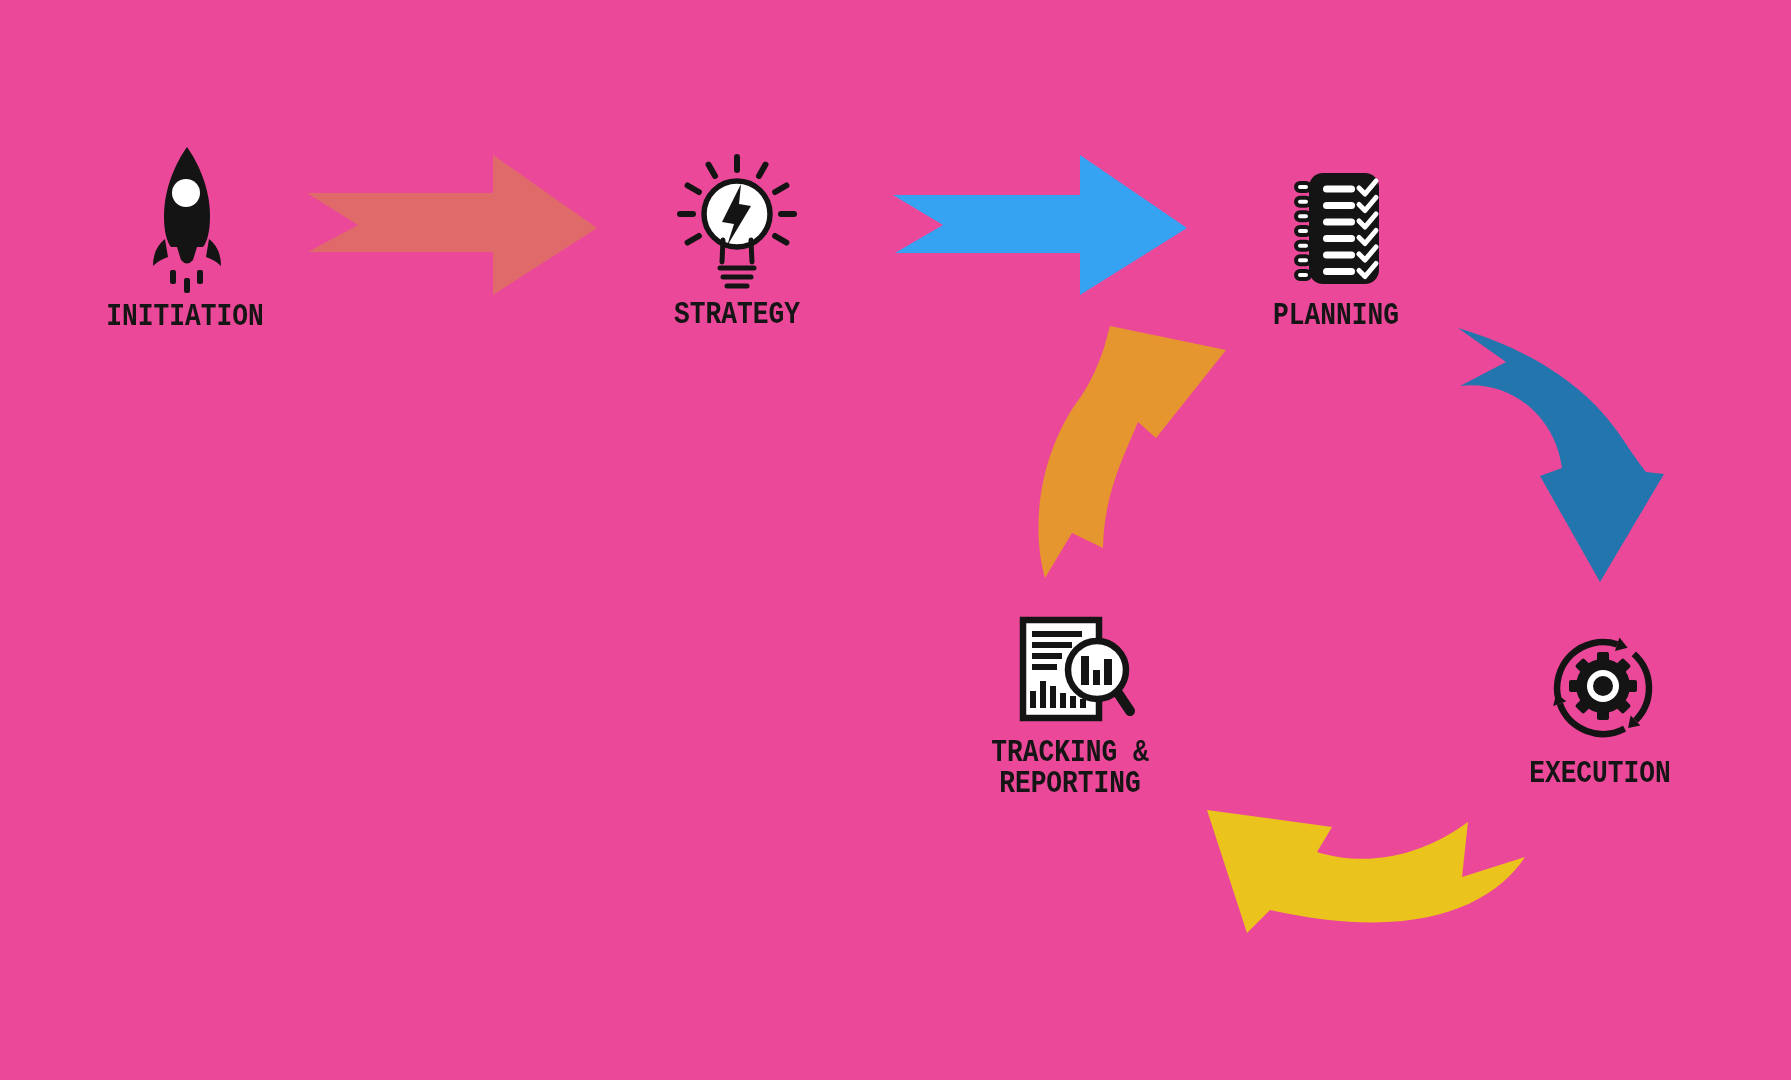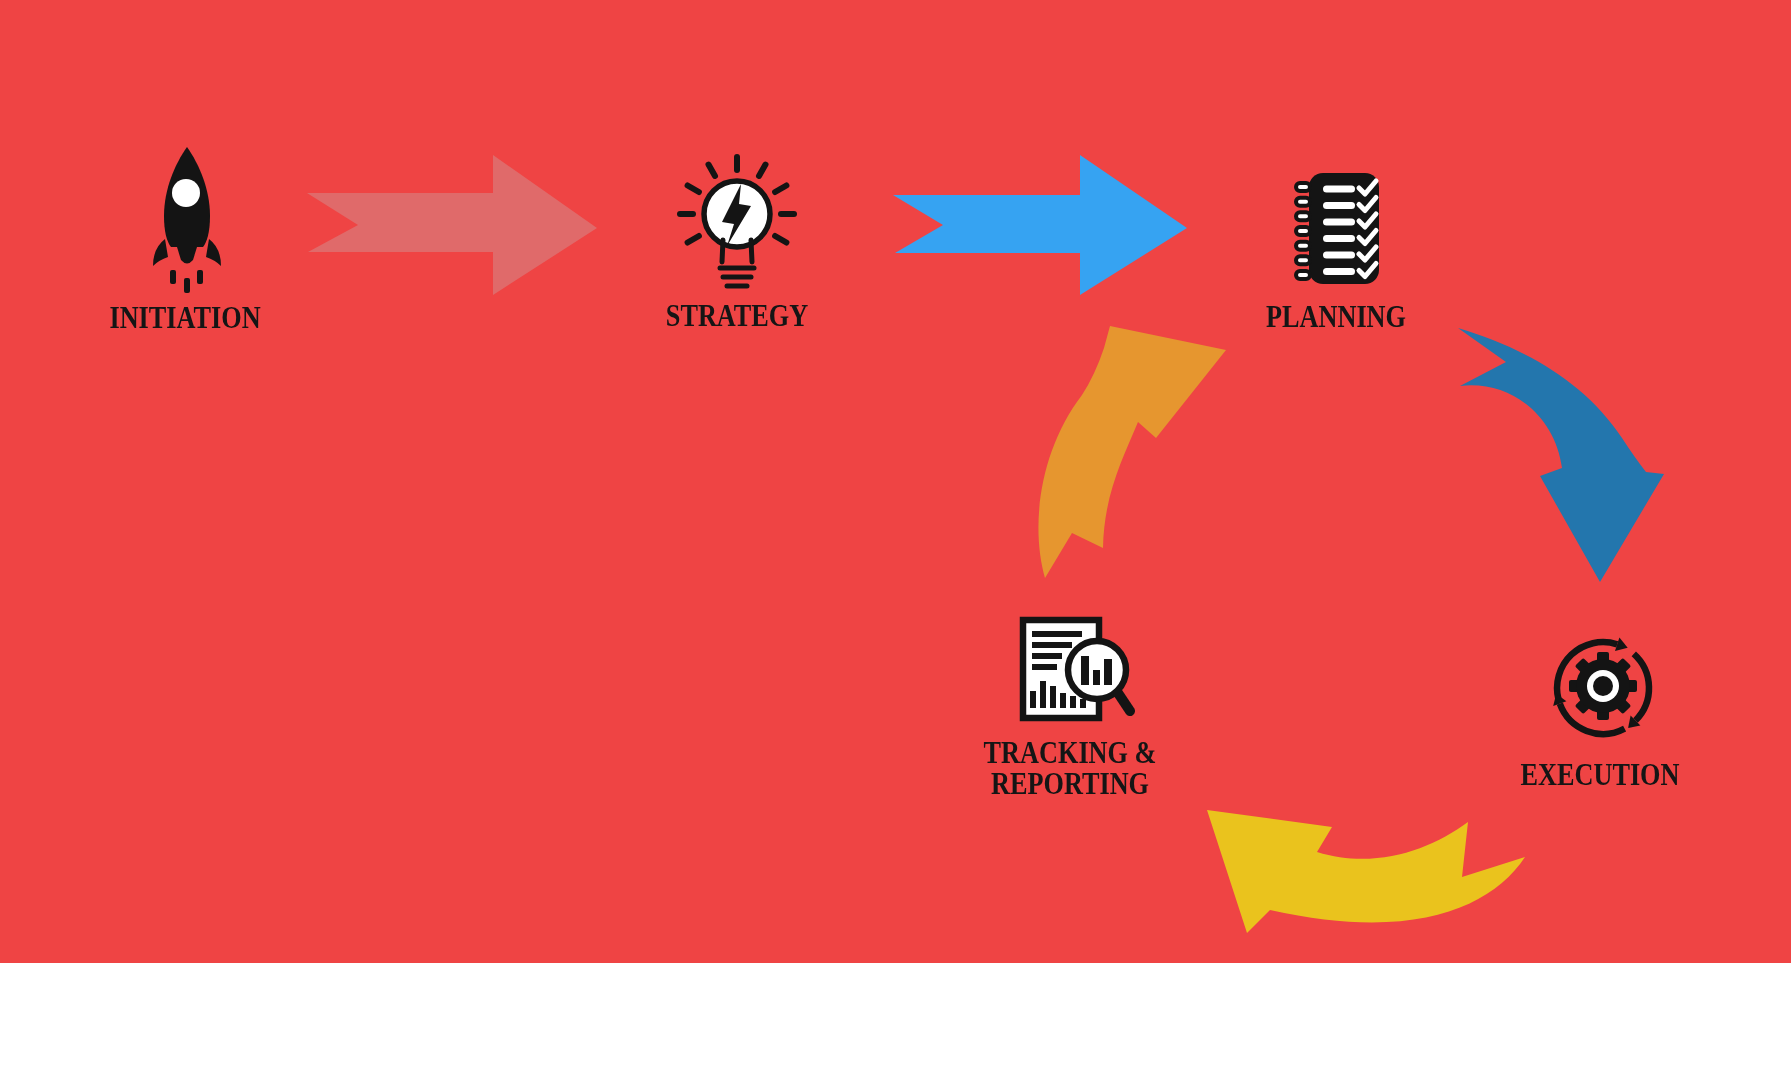--- a/index.html
+++ b/index.html
@@ -1,17 +1,17 @@
 <!DOCTYPE html>
 <html><head>
 <meta charset="utf-8">
 <style>
   html,body{margin:0;padding:0;background:#ffffff;}
-  #canvas{position:relative;width:1791px;height:963px;background:#ef4444;overflow:hidden;
-          font-family:Liberation Serif, serif;}
+  #canvas{position:relative;width:1791px;height:1080px;background:#ec4899;overflow:hidden;
+          font-family:Liberation Mono, monospace;}
   .abs{position:absolute;}
   .label{position:absolute;font-weight:700;font-size:32px;line-height:34px;color:#151515;
          text-align:center;transform:scaleX(0.82);transform-origin:center;white-space:nowrap;}
   .label .ln{display:block;}
   svg{display:block;}
 </style>
 </head>
 <body>
 
 <div id="canvas">

